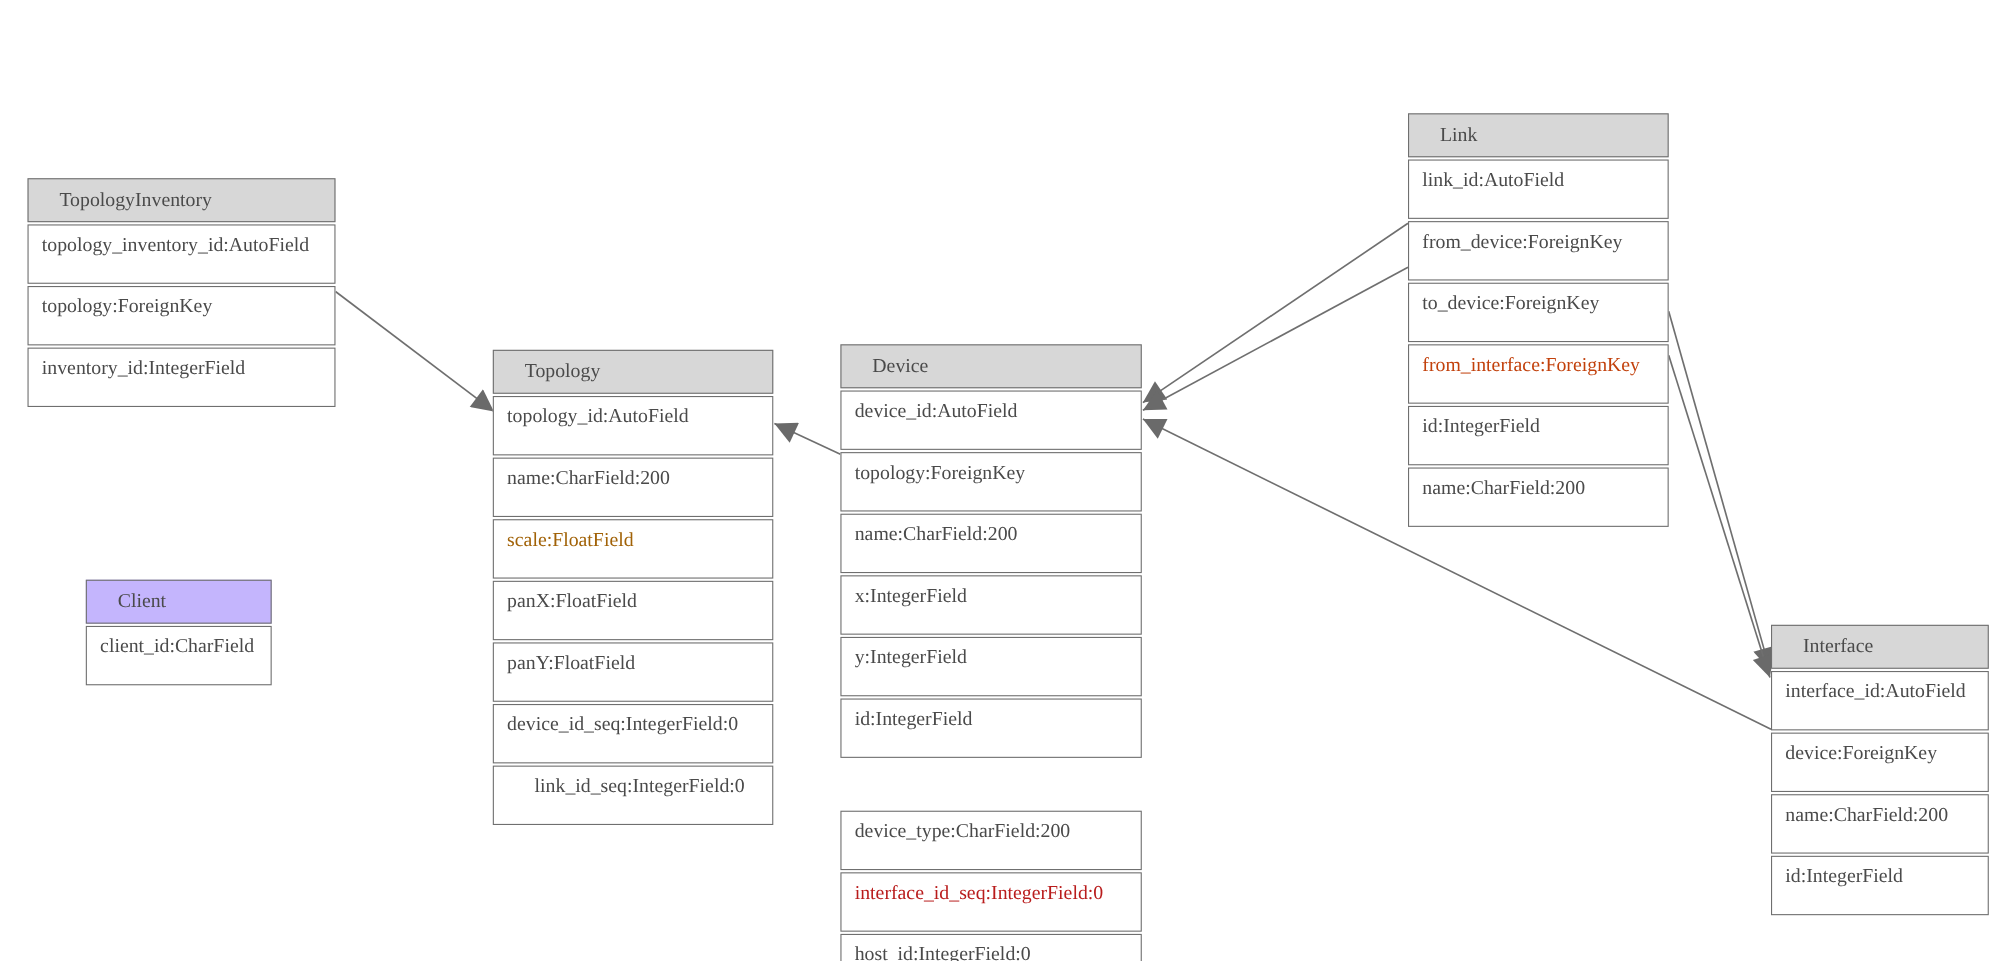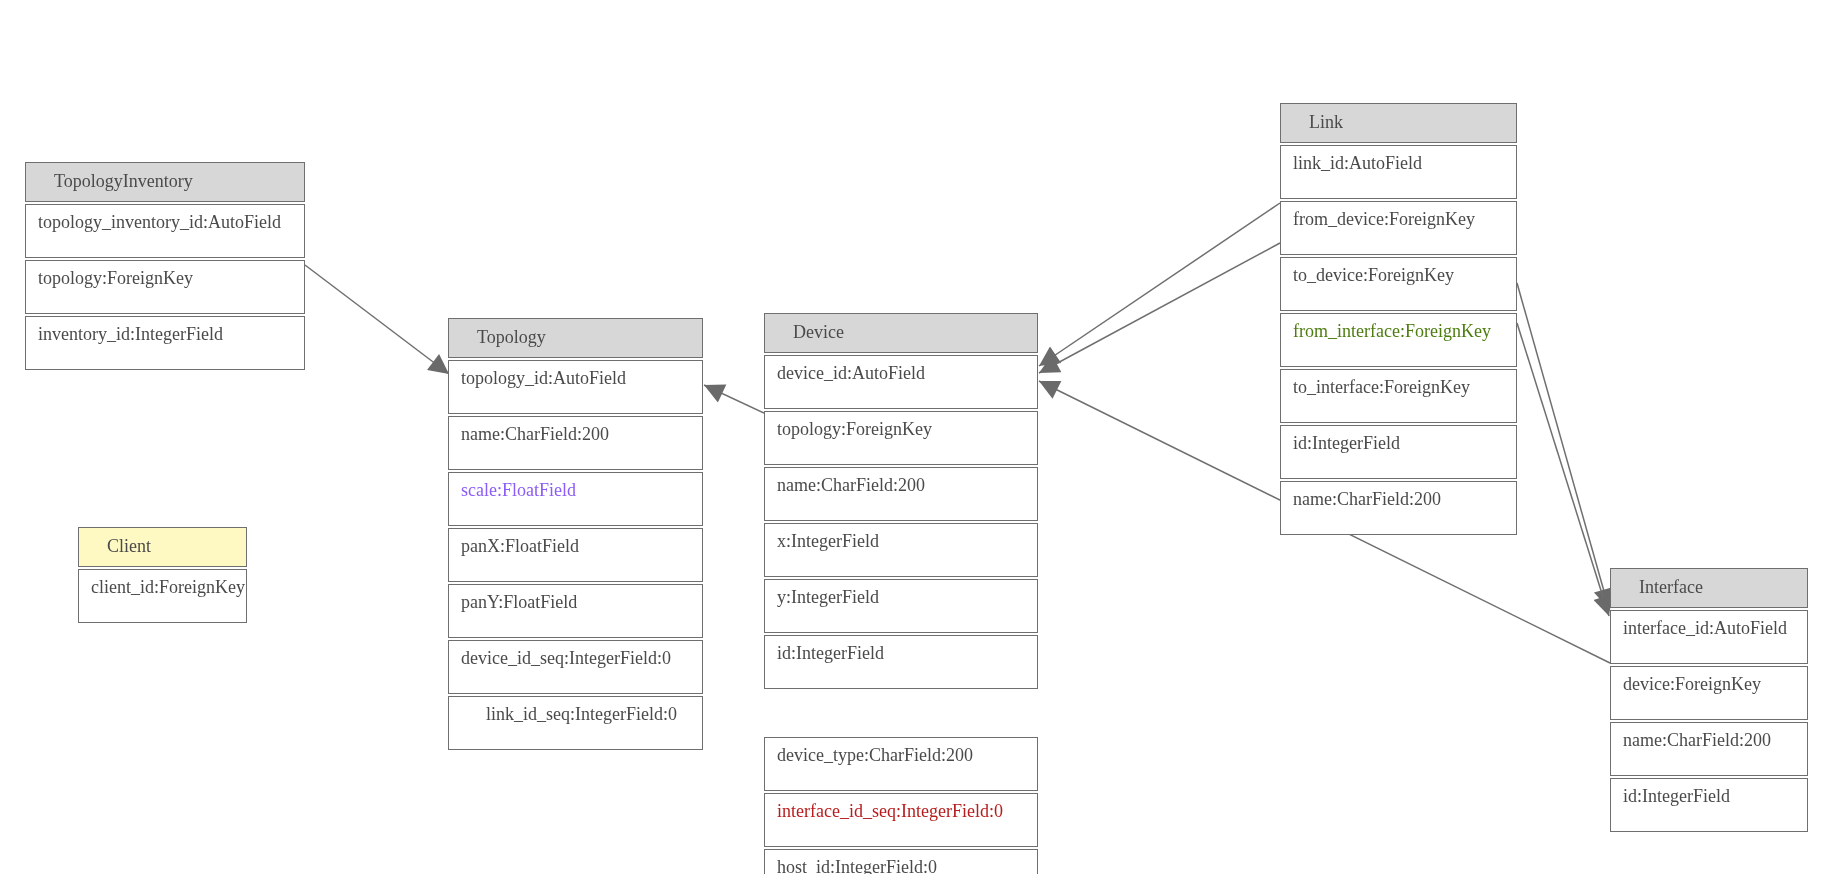--- a/index.html
+++ b/index.html
@@ -73,49 +73,48 @@
 <div class="entity" style="left: 25px; top: 162px; width: 280px;">
     <div class="header" style="background: rgb(215, 215, 215); border-color: rgb(111, 111, 111); color: rgb(74, 74, 74);">TopologyInventory</div>
   <div class="field" style="border-color: rgb(111, 111, 111); color: rgb(74, 74, 74);">topology_inventory_id:AutoField</div>
       <div class="field" style="border-color: rgb(111, 111, 111); color: rgb(74, 74, 74);">topology:ForeignKey</div>
       <div class="field" style="border-color: rgb(111, 111, 111); color: rgb(74, 74, 74);">inventory_id:IntegerField</div>
     </div>
     <div class="entity" style="left: 448px; top: 318px; width: 255px;">
     <div class="header" style="background: rgb(215, 215, 215); border-color: rgb(111, 111, 111); color: rgb(74, 74, 74);">Topology</div>
   <div class="field" style="border-color: rgb(111, 111, 111); color: rgb(74, 74, 74);">topology_id:AutoField</div>
       <div class="field" style="border-color: rgb(111, 111, 111); color: rgb(74, 74, 74);">name:CharField:200</div>
-      <div class="field" style="border-color: rgb(111, 111, 111); color: #8b5cf6;">scale:FloatField</div>
+      <div class="field" style="border-color: rgb(111, 111, 111); color: #a16207;">scale:FloatField</div>
       <div class="field" style="border-color: rgb(111, 111, 111); color: rgb(74, 74, 74);">panX:FloatField</div>
       <div class="field" style="border-color: rgb(111, 111, 111); color: rgb(74, 74, 74);">panY:FloatField</div>
       <div class="field" style="border-color: rgb(111, 111, 111); color: rgb(74, 74, 74);">device_id_seq:IntegerField:0</div>
       <div class="field" style="border-color: rgb(111, 111, 111); color: rgb(74, 74, 74); text-align: center;">link_id_seq:IntegerField:0</div>
     </div>
     <div class="entity" style="left: 78px; top: 527px; width: 169px;">
-    <div class="header" style="background: #fef9c3; border-color: rgb(111, 111, 111); color: rgb(74, 74, 74); font-family: Liberation Serif, serif;">Client</div>
-  <div class="field" style="border-color: rgb(111, 111, 111); color: rgb(74, 74, 74);">client_id:ForeignKey</div>
+    <div class="header" style="background: #c4b5fd; border-color: rgb(111, 111, 111); color: rgb(74, 74, 74); font-family: Liberation Serif, serif;">Client</div>
+  <div class="field" style="border-color: rgb(111, 111, 111); color: rgb(74, 74, 74);">client_id:CharField</div>
     </div>
     <div class="entity" style="left: 764px; top: 313px; width: 274px;">
     <div class="header" style="background: rgb(215, 215, 215); border-color: rgb(111, 111, 111); color: rgb(74, 74, 74);">Device</div>
   <div class="field" style="border-color: rgb(111, 111, 111); color: rgb(74, 74, 74);">device_id:AutoField</div>
       <div class="field" style="border-color: rgb(111, 111, 111); color: rgb(74, 74, 74);">topology:ForeignKey</div>
       <div class="field" style="border-color: rgb(111, 111, 111); color: rgb(74, 74, 74);">name:CharField:200</div>
       <div class="field" style="border-color: rgb(111, 111, 111); color: rgb(74, 74, 74);">x:IntegerField</div>
       <div class="field" style="border-color: rgb(111, 111, 111); color: rgb(74, 74, 74);">y:IntegerField</div>
       <div class="field" style="border-color: rgb(111, 111, 111); color: rgb(74, 74, 74);">id:IntegerField</div>
       <div class="field" style="border-color: rgb(111, 111, 111); color: rgb(74, 74, 74); margin-top: 48px;">device_type:CharField:200</div>
       <div class="field" style="border-color: rgb(111, 111, 111); color: #b91c1c;">interface_id_seq:IntegerField:0</div>
       <div class="field" style="border-color: rgb(111, 111, 111); color: rgb(74, 74, 74);">host_id:IntegerField:0</div>
     </div>
     <div class="entity" style="left: 1280px; top: 103px; width: 237px;">
     <div class="header" style="background: rgb(215, 215, 215); border-color: rgb(111, 111, 111); color: rgb(74, 74, 74);">Link</div>
   <div class="field" style="border-color: rgb(111, 111, 111); color: rgb(74, 74, 74);">link_id:AutoField</div>
       <div class="field" style="border-color: rgb(111, 111, 111); color: rgb(74, 74, 74);">from_device:ForeignKey</div>
       <div class="field" style="border-color: rgb(111, 111, 111); color: rgb(74, 74, 74);">to_device:ForeignKey</div>
-      <div class="field" style="border-color: rgb(111, 111, 111); color: #4d7c0f;">from_interface:ForeignKey</div>
-      <div class="field" style="border-color: rgb(111, 111, 111); color: rgb(74, 74, 74);">to_interface:ForeignKey</div>
+      <div class="field" style="border-color: rgb(111, 111, 111); color: #c2410c;">from_interface:ForeignKey</div>
       <div class="field" style="border-color: rgb(111, 111, 111); color: rgb(74, 74, 74);">id:IntegerField</div>
       <div class="field" style="border-color: rgb(111, 111, 111); color: rgb(74, 74, 74);">name:CharField:200</div>
     </div>
     <div class="entity" style="left: 1610px; top: 568px; width: 198px;">
     <div class="header" style="background: rgb(215, 215, 215); border-color: rgb(111, 111, 111); color: rgb(74, 74, 74);">Interface</div>
   <div class="field" style="border-color: rgb(111, 111, 111); color: rgb(74, 74, 74);">interface_id:AutoField</div>
       <div class="field" style="border-color: rgb(111, 111, 111); color: rgb(74, 74, 74);">device:ForeignKey</div>
       <div class="field" style="border-color: rgb(111, 111, 111); color: rgb(74, 74, 74);">name:CharField:200</div>
       <div class="field" style="border-color: rgb(111, 111, 111); color: rgb(74, 74, 74);">id:IntegerField</div>
     </div>

